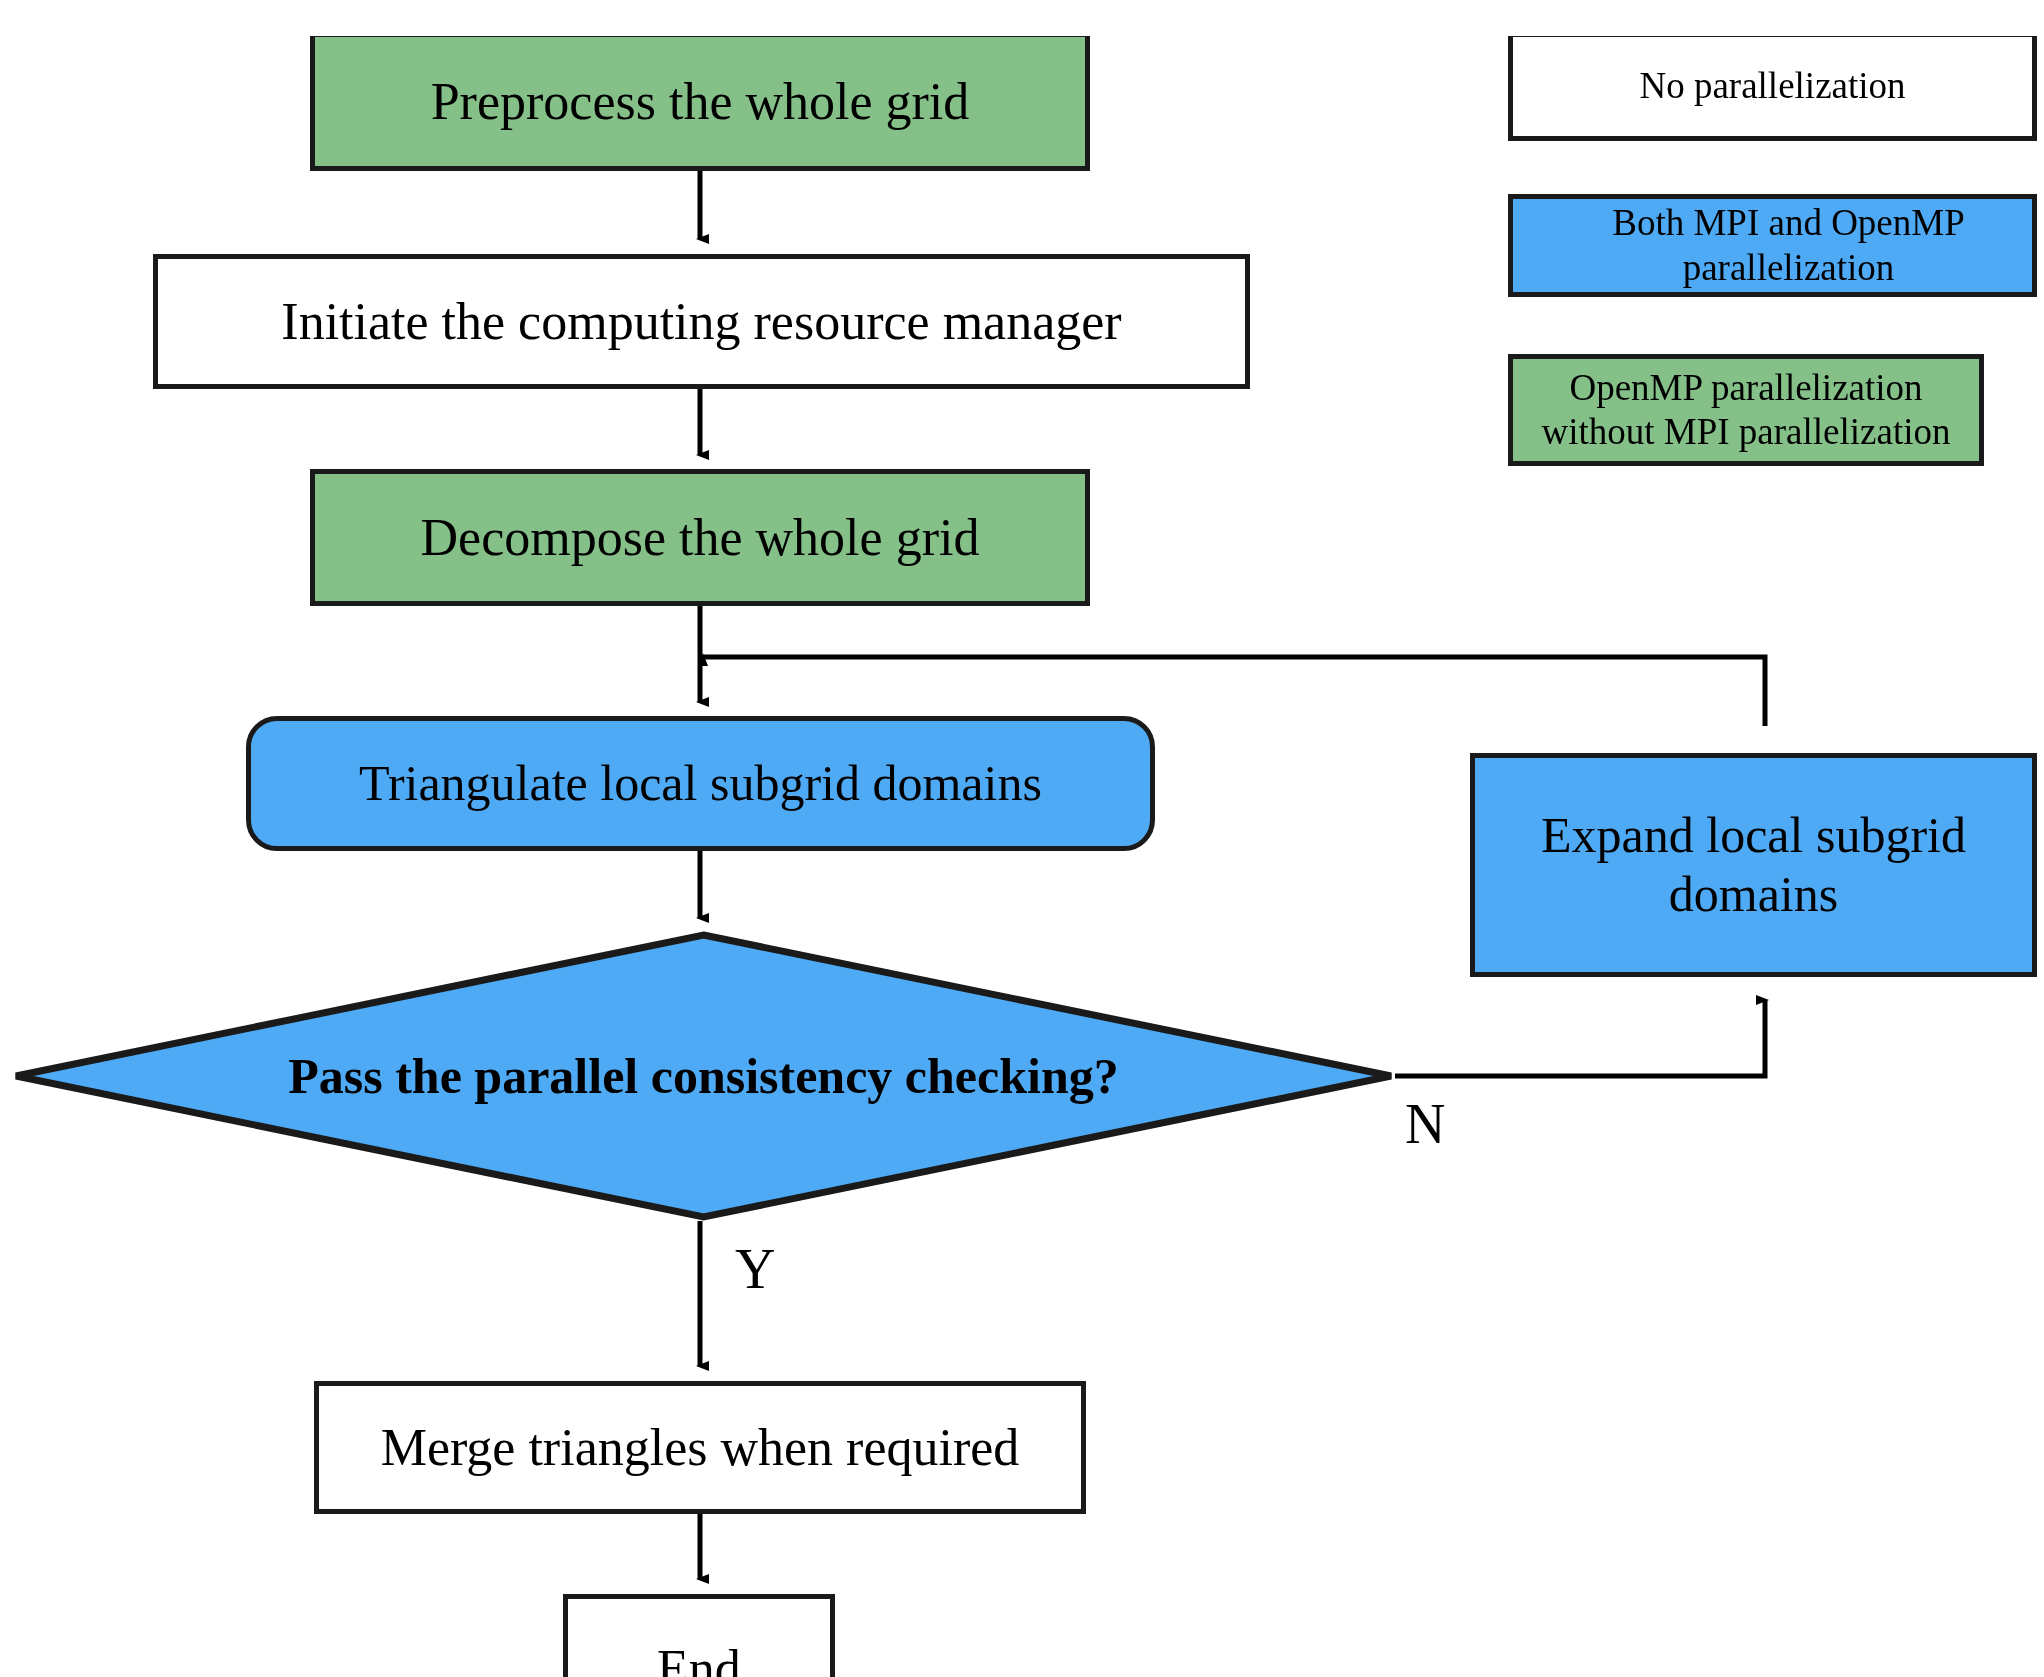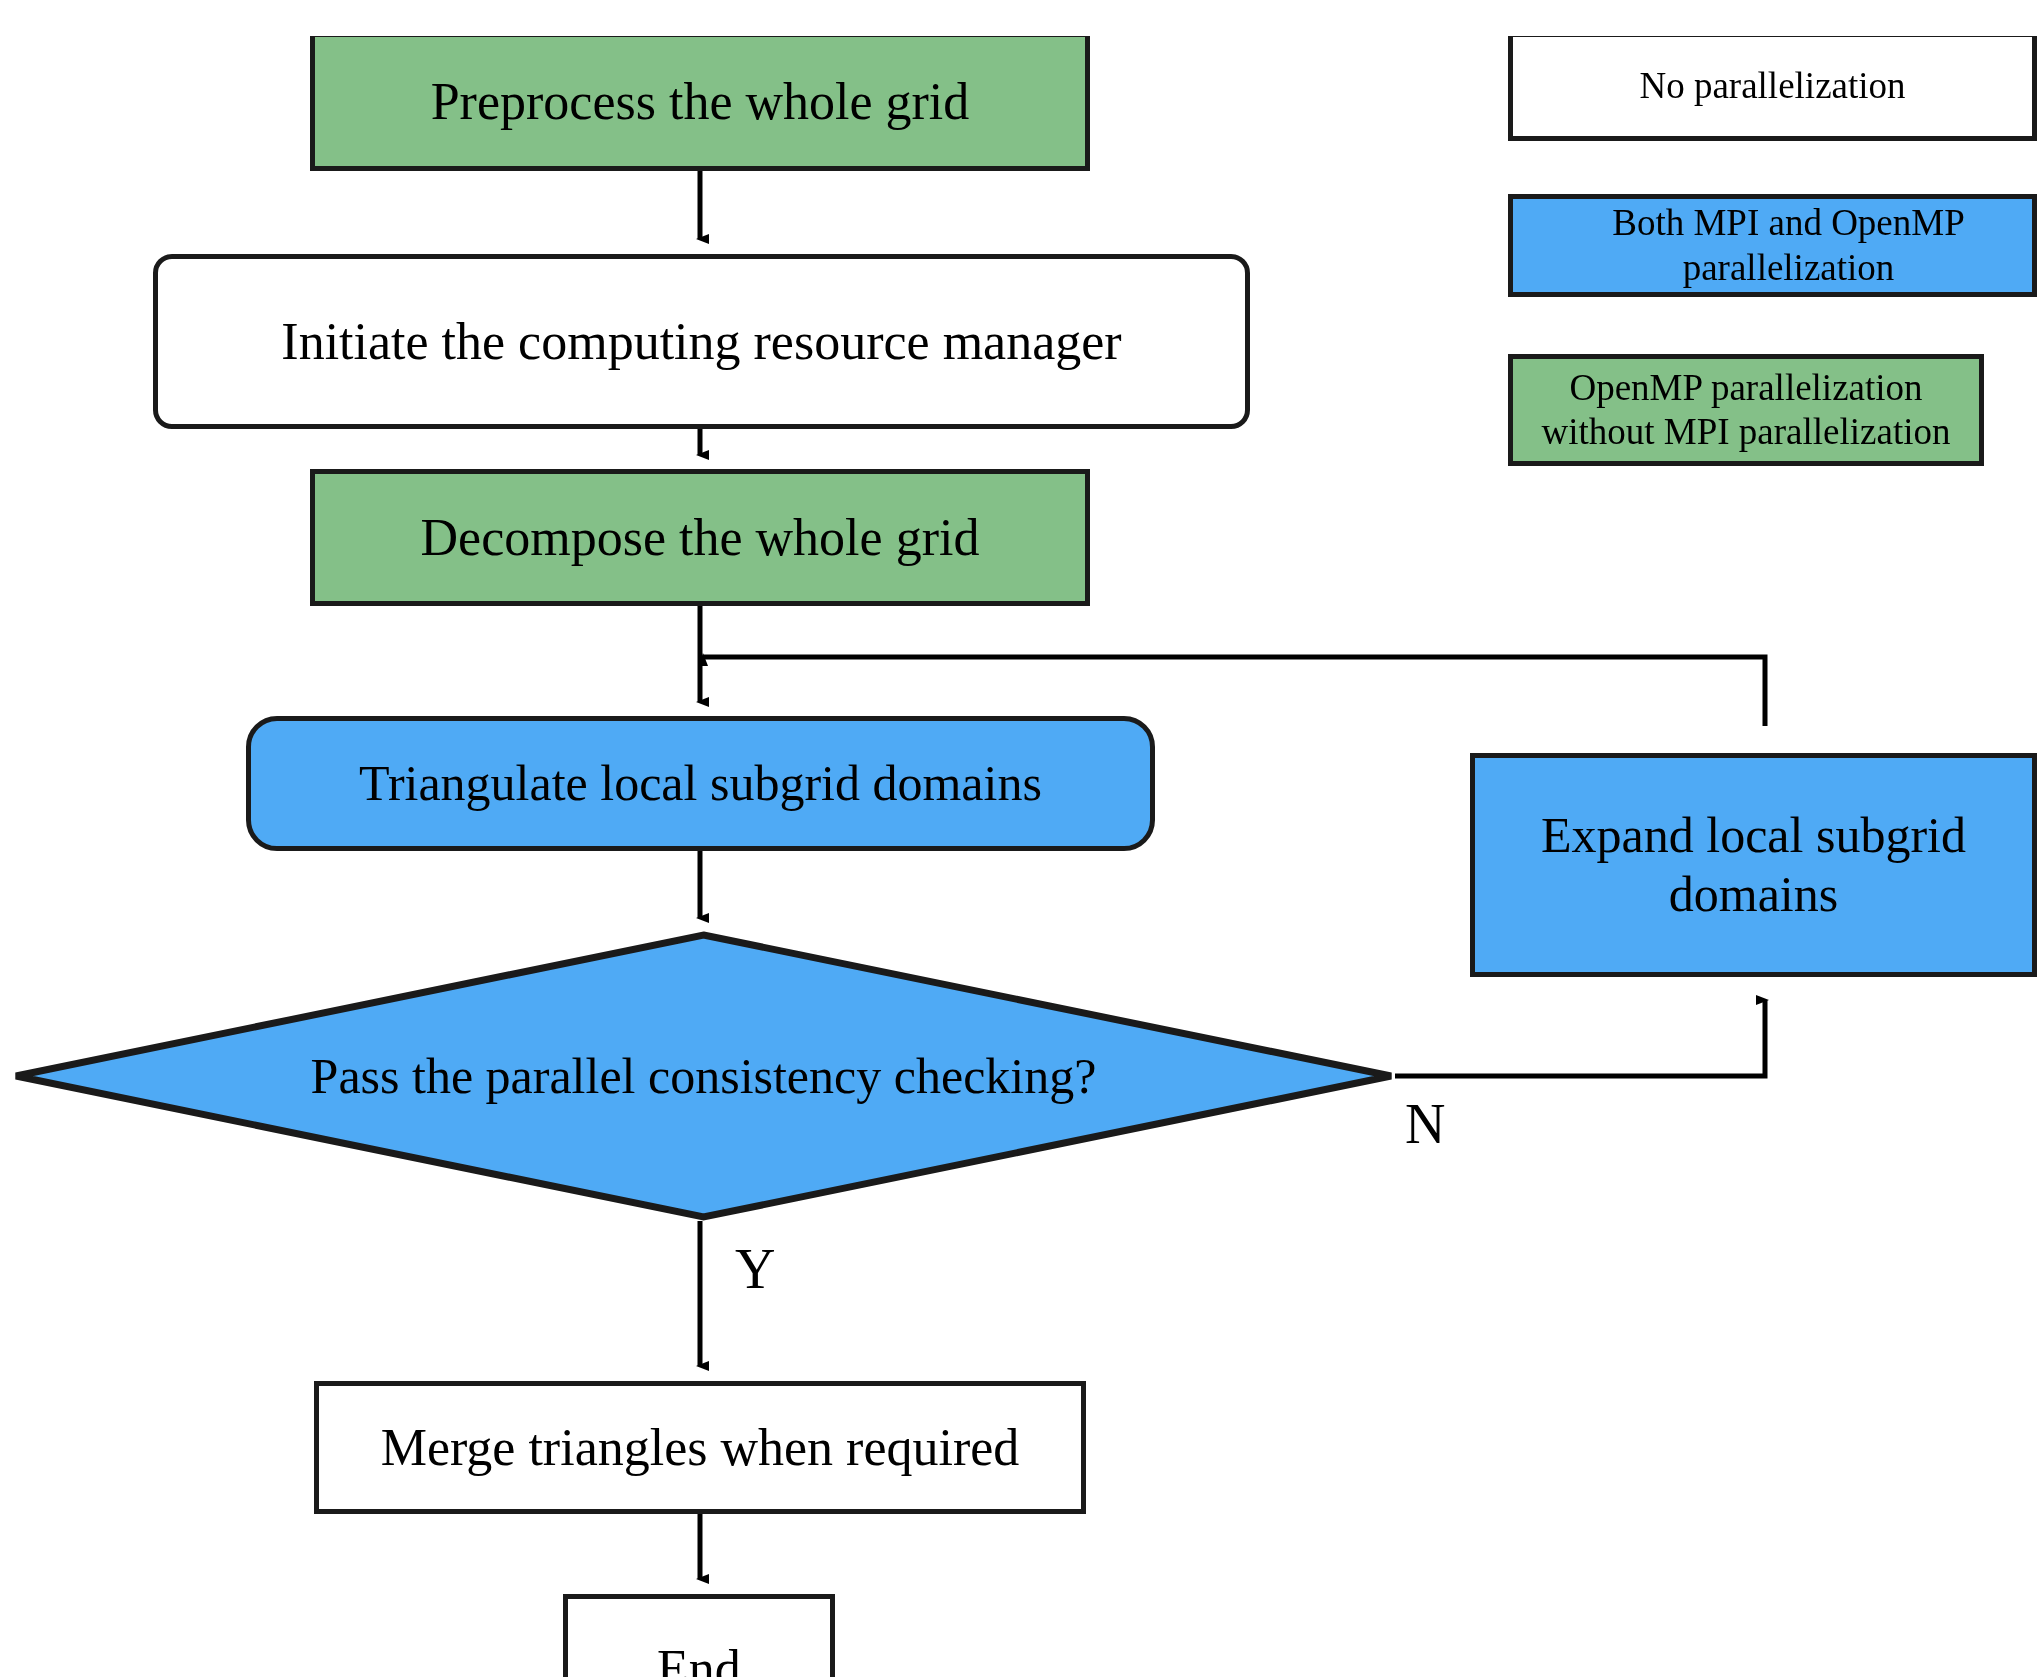--- a/index.html
+++ b/index.html
@@ -49,20 +49,21 @@
     position: absolute;
     left: 0;
     top: 0;
     width: 100%;
     height: 100%;
     display: flex;
     align-items: center;
     justify-content: center;
     text-align: center;
     color: #000000;
+    font-weight: bold;
   }
   .edge-label {
     position: absolute;
     color: #000000;
     line-height: 1;
   }
   svg.wires {
     position: absolute;
     left: 0;
     top: 0;
@@ -103,21 +104,21 @@
 
     <line x1="700" y1="1185" x2="700" y2="1330" stroke="#000000" stroke-width="5" marker-end="url(#arrowDown)"></line>
 
     <line x1="700" y1="1478" x2="700" y2="1543" stroke="#000000" stroke-width="5" marker-end="url(#arrowDown)"></line>
   </svg>
 
   <div class="node" style="left:310px; top:-4px; width:780px; height:139px; background:#84c088; font-size:52px;">
     <span class="node-text">Preprocess the whole grid</span>
   </div>
 
-  <div class="node" style="left:153px; top:218px; width:1097px; height:175px; background:#ffffff; font-size:52px;border-radius:19px;">
+  <div class="node" style="left:153px; top:218px; width:1097px; height:135px; background:#ffffff; font-size:52px;">
     <span class="node-text">Initiate the computing resource manager</span>
   </div>
 
   <div class="node" style="left:310px; top:433px; width:780px; height:137px; background:#84c088; font-size:52px;">
     <span class="node-text">Decompose the whole grid</span>
   </div>
 
   <div class="node" style="left:246px; top:680px; width:909px; height:135px; background:#4faaf5; font-size:50px;border-radius:31px;">
     <span class="node-text">Triangulate local subgrid domains</span>
   </div>

